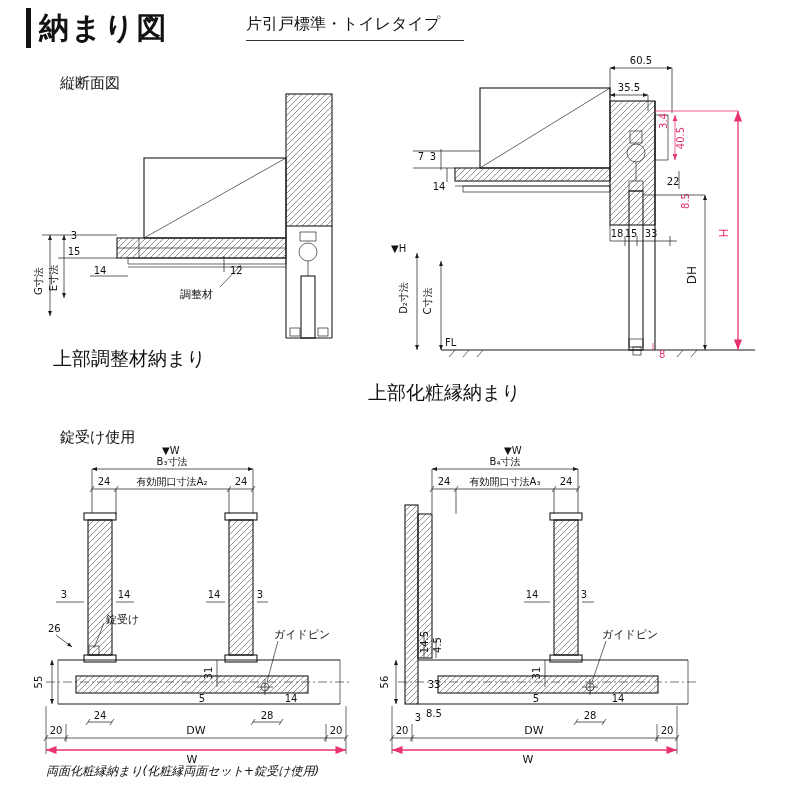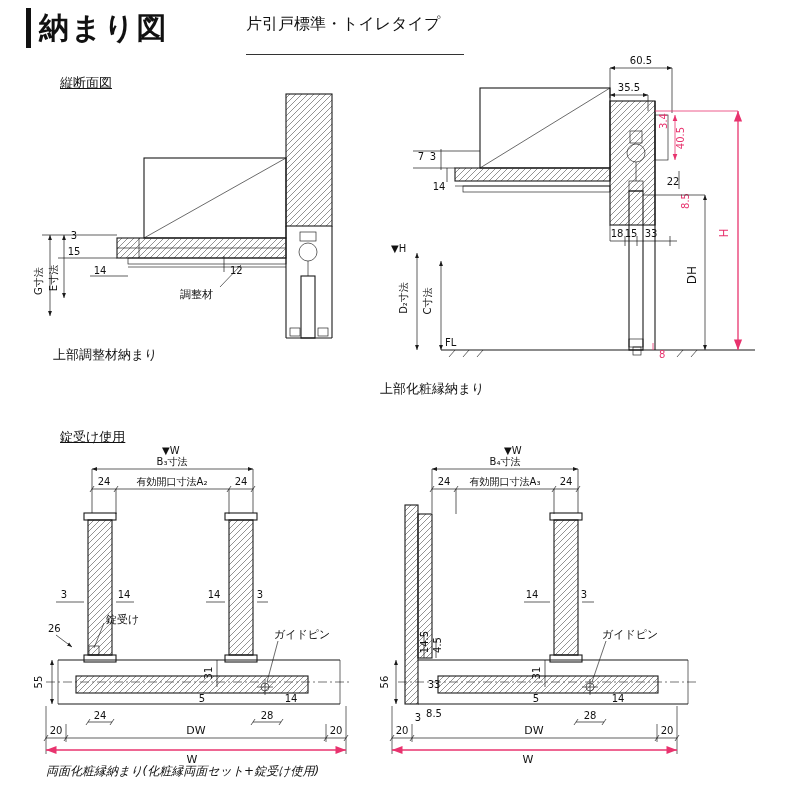--- a/index.html
+++ b/index.html
@@ -4,24 +4,24 @@
 <style>
   * { margin:0; padding:0; box-sizing:border-box; }
   html,body { width:800px; height:800px; background:#fff;
     font-family:"DejaVu Sans","Liberation Sans",sans-serif; color:#111; }
   #page { position:relative; width:800px; height:800px; background:#fff; overflow:hidden; }
   .titlebar { position:absolute; left:26px; top:8px; display:flex; align-items:flex-start; }
   .title-rule { width:5px; height:40px; background:#111; margin-right:8px; }
   .title { font-size:30px; font-weight:bold; letter-spacing:2px; }
 
   .subtitle { position:absolute; left:246px; top:13px; font-size:16px; line-height:1.35;
-    padding-bottom:19px; border-bottom:1.5px solid #333; min-width:218px; }
-
-  .sec-label { position:absolute; font-size:13px;text-decoration:underline; }
-  .caption13 { position:absolute; font-size:13px;text-align:right; }
+    padding-bottom:5px; border-bottom:1.5px solid #333; min-width:218px; }
+
+  .sec-label { position:absolute; font-size:15px; }
+  .caption13 { position:absolute; font-size:19px;text-align:right; }
   .caption12 { position:absolute; font-size:12px;font-style:italic; }
 
   svg { position:absolute; overflow:visible; }
   svg .ln   { stroke:#1a1a1a; stroke-width:1.1; fill:none; }
   svg .lnh  { stroke:#1a1a1a; stroke-width:1.1; }          
   svg .thin { stroke:#1a1a1a; stroke-width:0.65; fill:none; }
   svg .dim  { stroke:#1a1a1a; stroke-width:0.7; fill:none; }
   svg .dash { stroke:#1a1a1a; stroke-width:0.6; stroke-dasharray:9 3 2 3; fill:none; }
   svg .red  { stroke:#e8336e; stroke-width:1.3; fill:none; }
   svg .redthin { stroke:#e8336e; stroke-width:0.8; fill:none; }
@@ -199,21 +199,21 @@
 
     <g>
       <line class="dim" x1="260" y1="142" x2="322" y2="142"></line>
       <line class="dim" x1="322" y1="142" x2="322" y2="297" marker-start="url(#a2)" marker-end="url(#a2)"></line>
       <text class="big" transform="rotate(-90 313 222)" x="313" y="222" text-anchor="middle">DH</text>
       <line class="redthin" x1="272" y1="58" x2="355" y2="58"></line>
       <line class="red" x1="355" y1="58" x2="355" y2="297" marker-start="url(#r2)" marker-end="url(#r2)"></line>
       <text class="redt big" transform="rotate(-90 345 180)" x="345" y="180" text-anchor="middle">H</text>
     </g>
   </svg>
-  <div class="caption13" style="left:380px;top:380px">上部化粧縁納まり</div>
+  <div class="caption13" style="left:368px;top:380px">上部化粧縁納まり</div>
 
   <div class="sec-label" style="left:60px;top:428px">錠受け使用</div>
 
   <svg style="left:28px;top:442px;width:345px;height:326px" viewBox="0 0 345 326">
     <defs>
       <pattern id="h3" patternUnits="userSpaceOnUse" width="6" height="6">
         <path d="M0,6 L6,0" stroke="#666" stroke-width="0.7"></path>
       </pattern>
       <marker id="a3" viewBox="0 0 10 10" refX="9" refY="5" markerWidth="8" markerHeight="8" orient="auto-start-reverse">
           <path d="M0,1.5 L9,5 L0,8.5 z" fill="#1a1a1a"></path>

